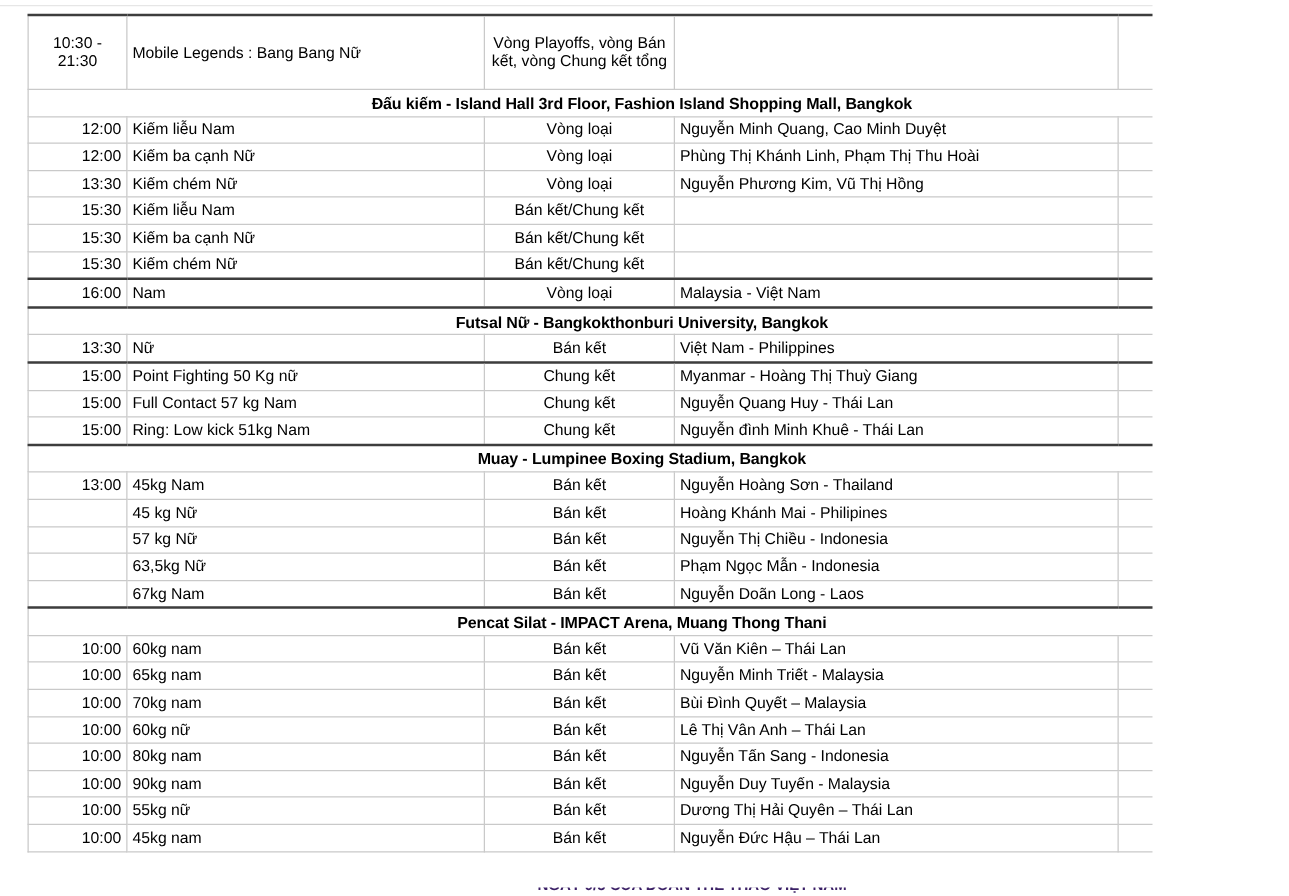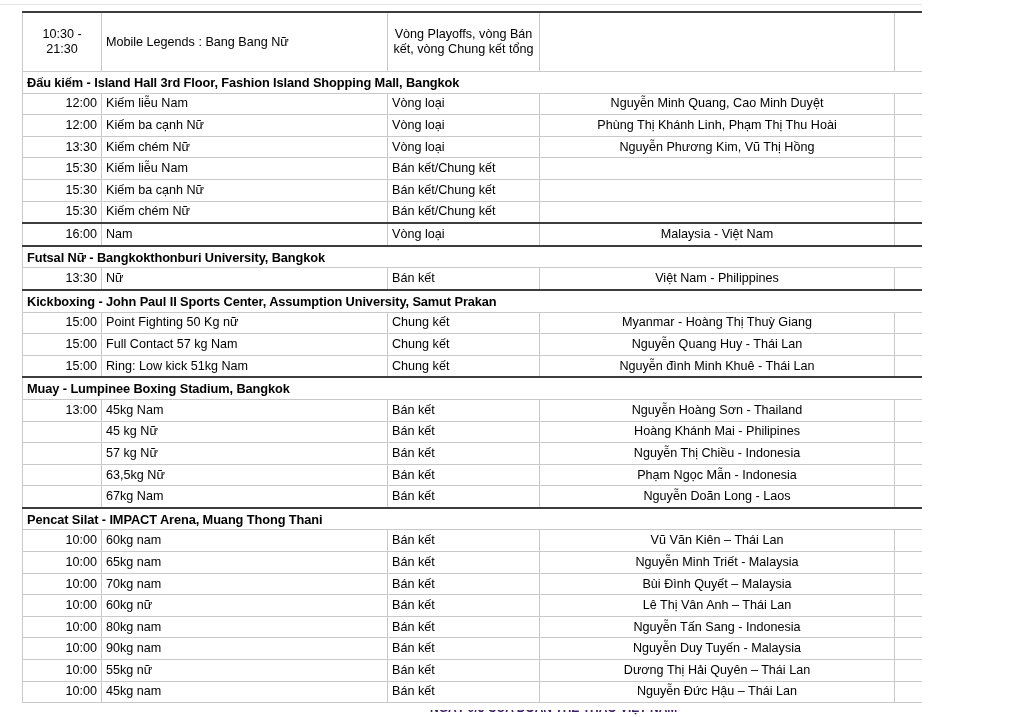--- a/index.html
+++ b/index.html
@@ -56,39 +56,39 @@
     padding: 0 4px;
     height: 20.6px;
     vertical-align: middle;
     background: #ffffff;
     overflow: hidden;
     white-space: nowrap;
   }
   
   .cell-time   { text-align: right; border-left: 2px solid #3d3d3d; border-right: 2px solid #3d3d3d; }
   .cell-event  { text-align: left;  border-right: 2px solid #3d3d3d; }
-  .cell-round  { border-right: 2px solid #3d3d3d; }
-  .cell-match  { text-align: center;  border-right: 2px solid #3d3d3d; margin-left: 12px; }
+  .cell-round  { text-align: center; border-right: 2px solid #3d3d3d; }
+  .cell-match  { text-align: left;  border-right: 2px solid #3d3d3d; margin-left: 12px; }
   .cell-extra  { text-align: left;  border-right: 2px solid #3d3d3d; }
 
   tr.first-row td { border-top: 2px solid #3d3d3d; }
   tr.group-last td { border-bottom: 2px solid #3d3d3d; }
 
   tr.multiline td { height: 58px; vertical-align: middle; }
   tr.multiline .cell-time,
   tr.multiline .cell-round {
     white-space: normal;
     text-align: center;
     line-height: 1.22;
   }
 
   td.section-header {
     background: #bfe3f4;
     font-weight: bold;
-    text-align: left;
+    text-align: center;
     border: 1px solid #bfe3f4;
     border-left: 2px solid #3d3d3d;
     border-right: 2px solid #3d3d3d;
     padding-left: 5px;
     font-size: 12.8px;
     height: 21px;
     letter-spacing: -0.1px;
   }
   .bottom-clip {
     position: absolute;
@@ -187,23 +187,20 @@
             <td class="section-header" colspan="5">Futsal Nữ - Bangkokthonburi University, Bangkok</td>
           </tr>
           <tr class=" group-last">
             <td class="cell-time">13:30</td>
             <td class="cell-event">Nữ</td>
             <td class="cell-round">Bán kết</td>
             <td class="cell-match">Việt Nam - Philippines</td>
             <td class="cell-extra"></td>
           </tr>
           <tr>
-            <td class="section-header" colspan="5">Kickboxing - John Paul II Sports Center, Assumption University, Samut Prakan</td>
-          </tr>
-          <tr>
             <td class="cell-time">15:00</td>
             <td class="cell-event">Point Fighting 50 Kg nữ</td>
             <td class="cell-round">Chung kết</td>
             <td class="cell-match">Myanmar - Hoàng Thị Thuỳ Giang</td>
             <td class="cell-extra"></td>
           </tr>
           <tr>
             <td class="cell-time">15:00</td>
             <td class="cell-event">Full Contact 57 kg Nam</td>
             <td class="cell-round">Chung kết</td>

